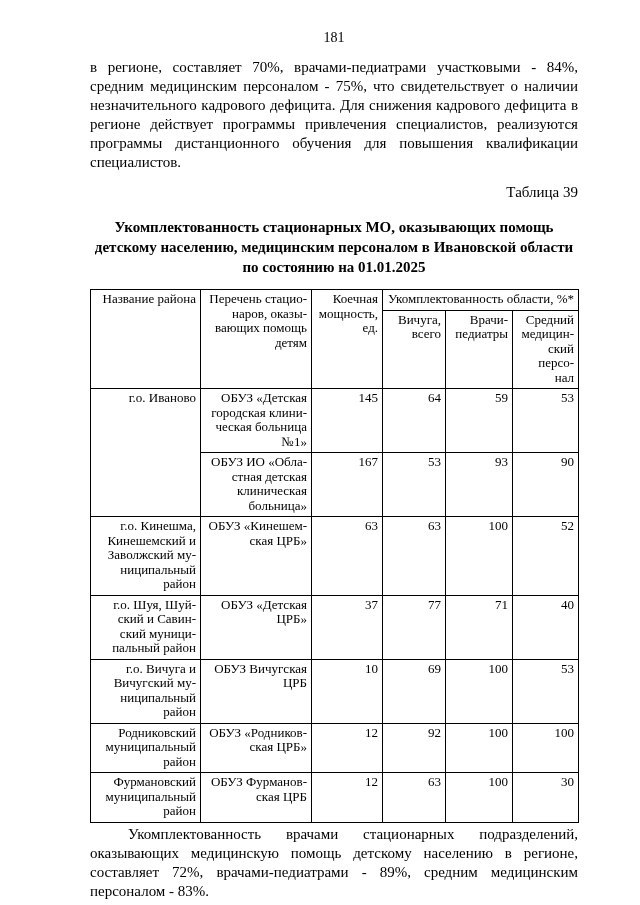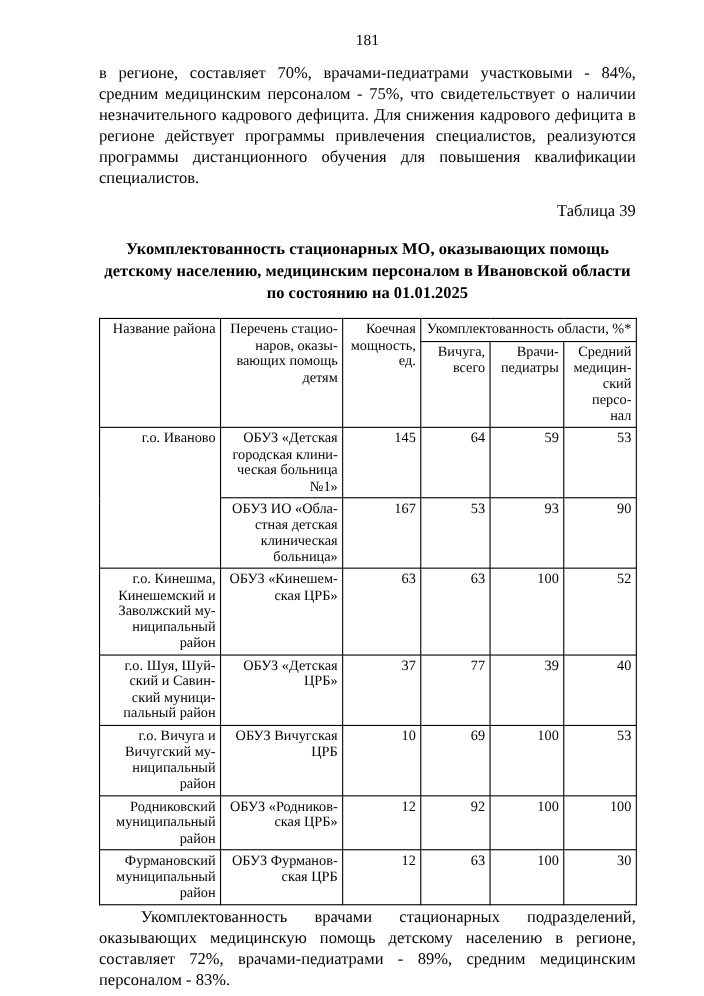--- a/index.html
+++ b/index.html
@@ -140,21 +140,21 @@
         </tr>
         <tr>
           <td>г.о. Шуя, Шуй-
 ский и Савин-
 ский муници-
 пальный район</td>
           <td>ОБУЗ «Детская
 ЦРБ»</td>
           <td>37</td>
           <td>77</td>
-          <td>39</td>
+          <td>71</td>
           <td>40</td>
         </tr>
         <tr>
           <td>г.о. Вичуга и
 Вичугский му-
 ниципальный
 район</td>
           <td>ОБУЗ Вичугская
 ЦРБ</td>
           <td>10</td>

